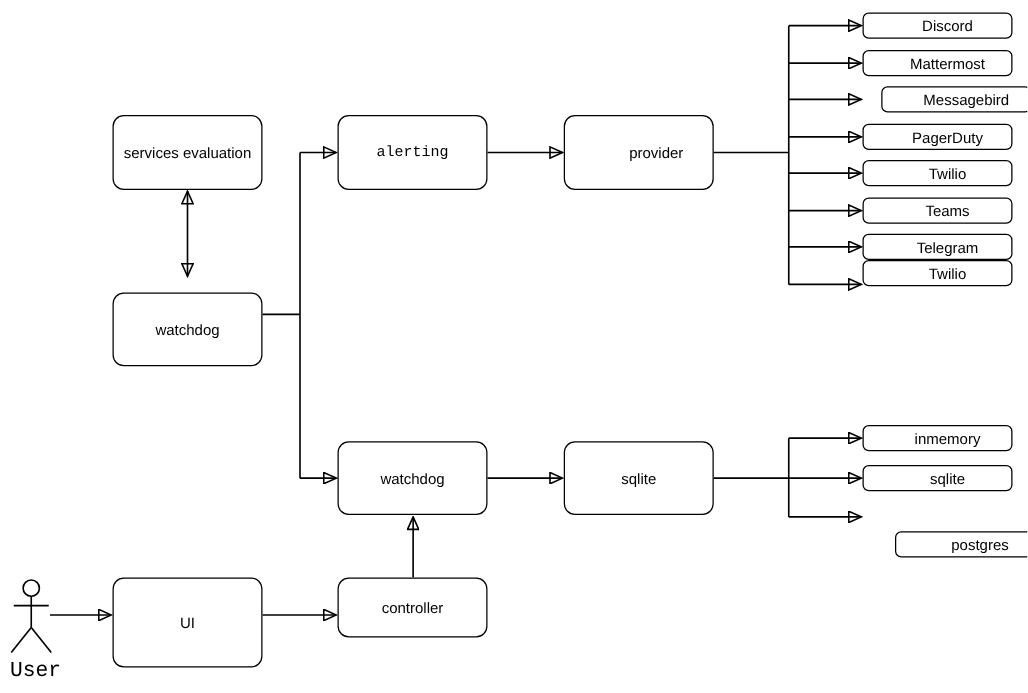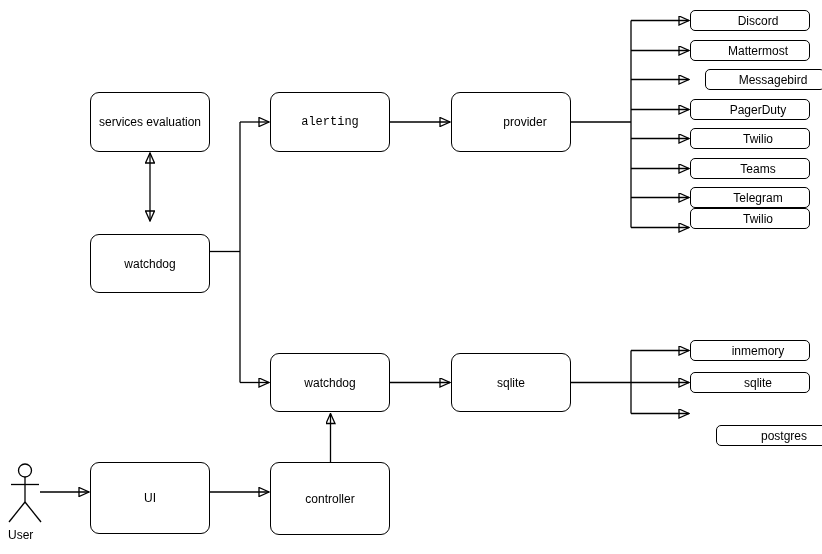--- a/index.html
+++ b/index.html
@@ -58,41 +58,42 @@
     padding-left: 16px;
   }
   
   .n-services   { left: 90px;  top: 92px;  height: 60px; }
   .n-watchdog   { left: 90px;  top: 222px; margin-top: 12px; }
   .n-alerting   { left: 270px; top: 92px;  height: 60px; font-family: Liberation Mono, monospace; }
   .n-provider   { left: 451px; top: 92px;  height: 60px; padding-left: 28px; }
   .n-storage    { left: 270px; top: 353px; }
   .n-store      { left: 451px; top: 353px; }
   .n-ui         { left: 90px;  top: 462px; height: 72px; }
-  .n-controller { left: 270px; top: 462px; height: 73px; }
+  .n-controller { left: 270px; top: 462px; height: 48px; }
   
   .p0 { top: 10px; }
   .p1 { top: 40px; }
   .p2 { top: 69px; margin-left: 15px; }
   .p3 { top: 99px; }
   .p4 { top: 128px; }
   .p5 { top: 158px; }
   .p6 { top: 187px; }
   .p7 { top: 208px; }
   
   .s0 { top: 340px; }
   .s1 { top: 372px; }
   .s2 { top: 425px; margin-left: 26px; }
   .actor-label {
     position: absolute;
     left: 8px;
     top: 528px;
     width: 50px;
     text-align: left;
-    font-size: 12px;
+    font-size: 17px;
+    font-family: Liberation Mono, monospace;
   }
 </style>
 </head>
 <body>
 
 <div id="canvas">
 
   <svg id="edge-layer" width="822" height="554" viewBox="0 0 822 554" xmlns="http://www.w3.org/2000/svg">
     <defs>
       <marker id="arrow" markerUnits="userSpaceOnUse" markerWidth="12" markerHeight="10" viewBox="0 0 11 10" refX="10.5" refY="5" orient="auto-start-reverse">

